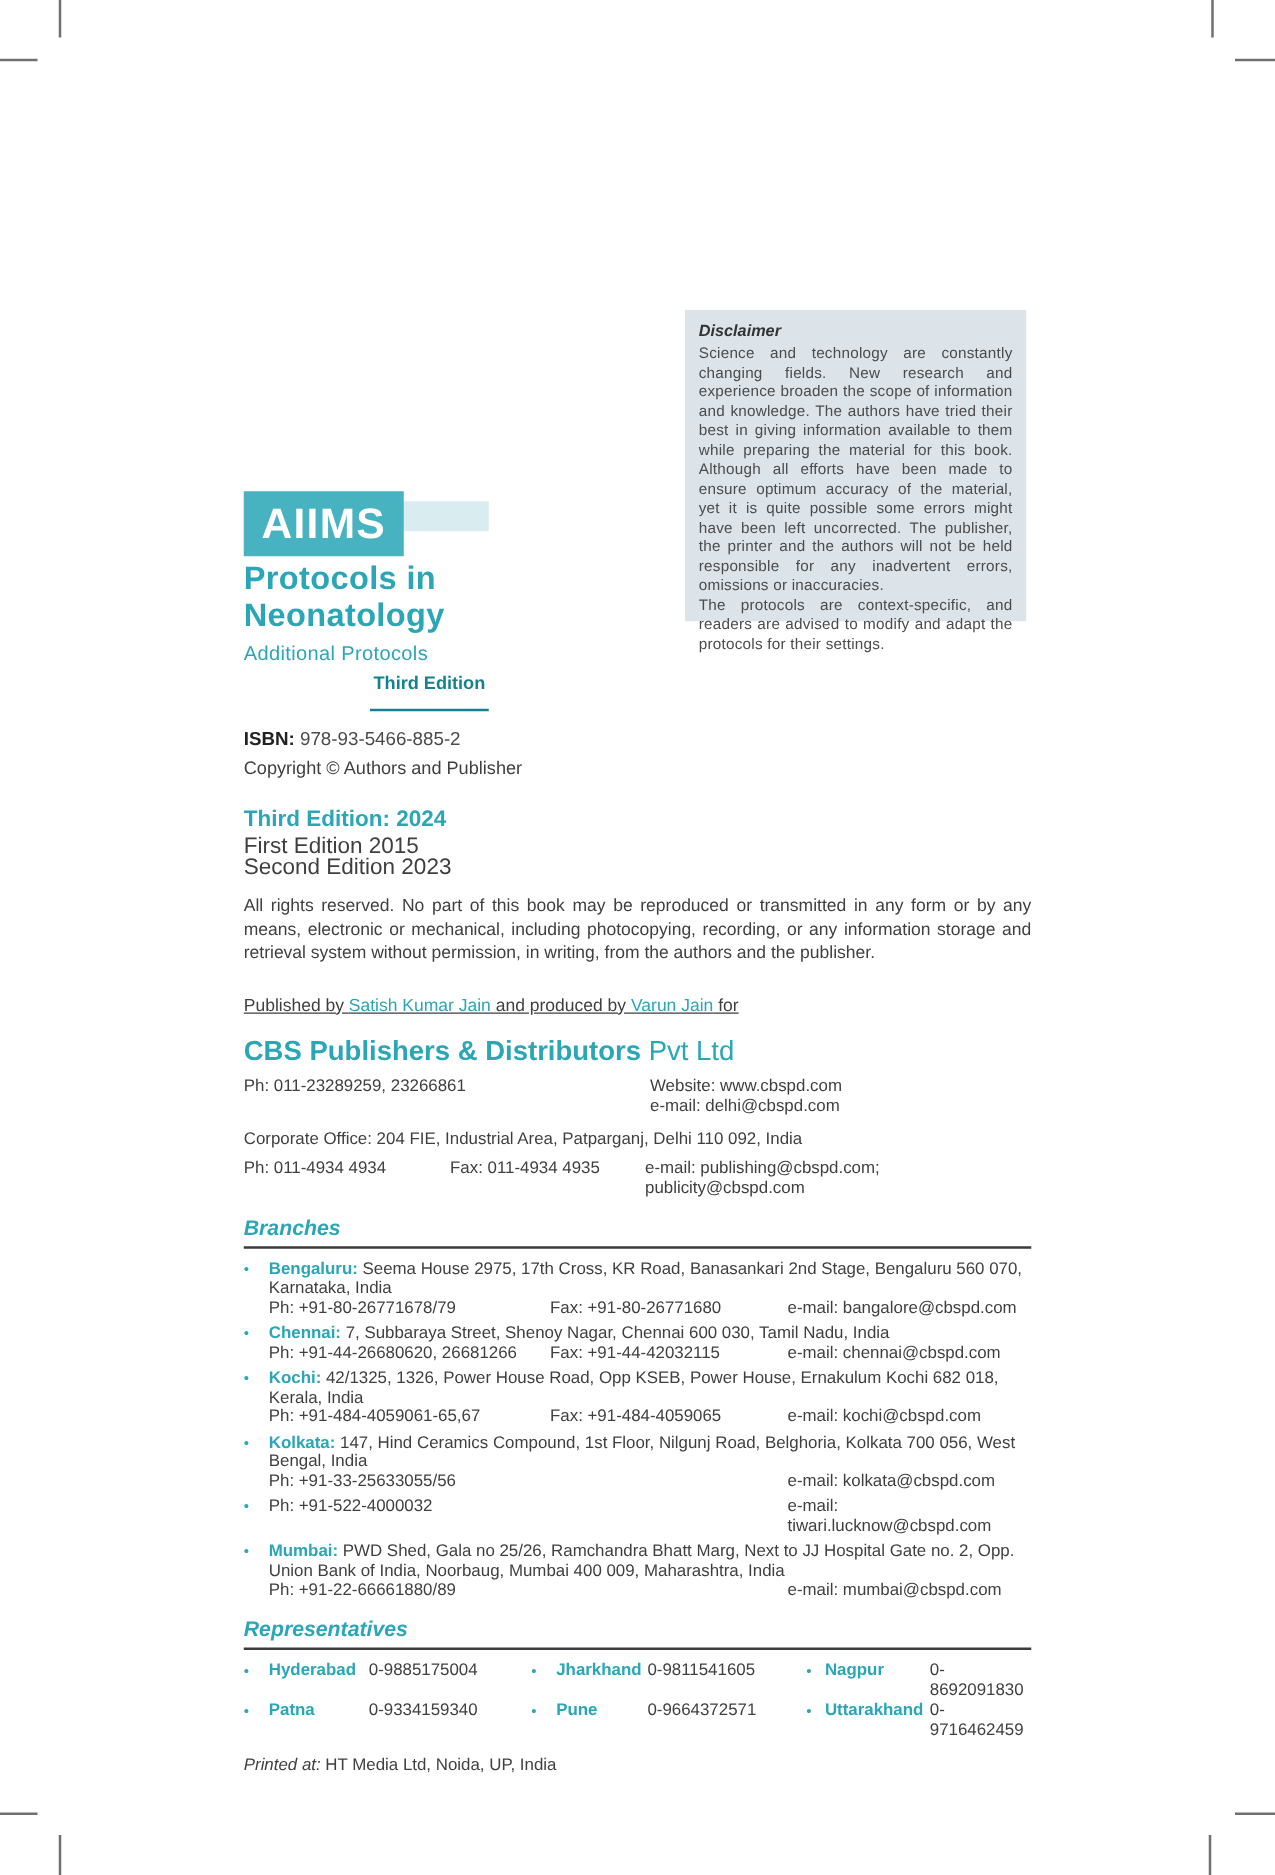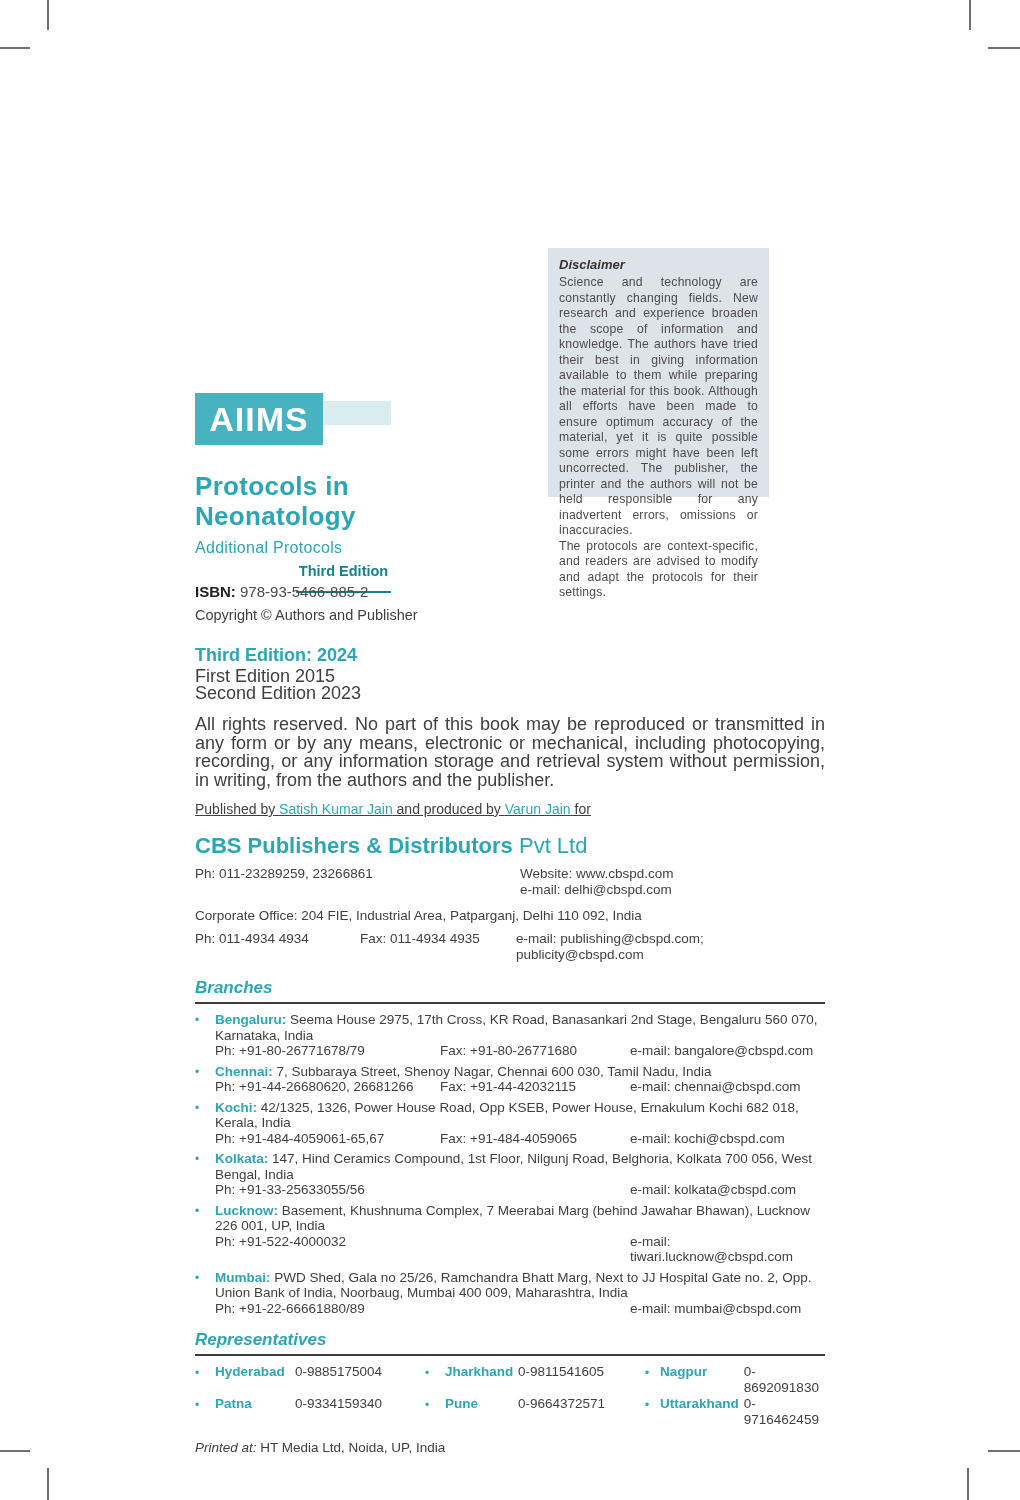--- a/index.html
+++ b/index.html
@@ -15,49 +15,49 @@
   *{box-sizing:border-box;margin:0;padding:0;}
   html,body{background:#fff;}
   .page{
     position:relative;width:1020px;height:1500px;background:#fff;overflow:hidden;
     font-family:"Liberation Sans",sans-serif;color:var(--text);
   }
   
   .crop{position:absolute;background:var(--crop);}
   
   .disclaimer{
-    position:absolute;left:548px;top:248px;width:221px;height:249px;
+    position:absolute;left:548px;top:248px;width:273px;height:249px;
     background:var(--disclaimer-bg);padding:9px 11px;color:#4B4B4B;
   }
   .disclaimer .d-title{font-size:13px;font-weight:bold;font-style:italic;color:#333;margin-bottom:3px;}
   .disclaimer p{font-size:12.2px;line-height:15.5px;text-align:justify;letter-spacing:.2px;}
   
   .logo{position:absolute;left:195px;top:393px;width:196px;}
   .logo-band{position:absolute;left:112px;top:8px;width:84px;height:24px;background:var(--logo-band);}
   .aiims-badge{
     position:relative;width:128px;height:52px;background:var(--logo-teal);
     display:flex;align-items:center;justify-content:center;
     color:#fff;font-size:34px;font-weight:bold;letter-spacing:1px;
   }
-  .logo-title{font-size:26px;font-weight:bold;color:var(--accent);line-height:30px;margin-top:26px;letter-spacing:.3px;}
+  .logo-title{font-size:26px;font-weight:bold;color:var(--accent);line-height:30px;margin-top:2px;letter-spacing:.3px;}
   .logo-sub{font-size:16px;color:var(--accent);margin-top:8px;letter-spacing:.3px;}
   .logo-ed{
     width:95px;margin-left:auto;margin-top:6px;text-align:center;
     font-size:14.5px;font-weight:bold;color:var(--accent-dark);
     border-bottom:2px solid var(--accent-dark);padding-bottom:12px;
   }
   
   .main{position:absolute;left:195px;top:582px;width:630px;font-size:13.5px;}
   .isbn-line{font-size:15px;line-height:19px;margin-bottom:5px;}
   .isbn-line .lbl{font-weight:bold;color:#222;}
   .isbn-line .val{color:#4a4a4a;}
   .copyright{font-size:14.5px;line-height:18px;margin-bottom:22px;}
   .ed-current{font-size:18px;line-height:19px;font-weight:bold;color:var(--accent);margin-bottom:3px;}
   .ed-line{font-size:18px;line-height:17px;}
-  .rights{font-size:18px;line-height:18.5px;text-align:justify;margin-top:13px;margin-bottom:11px;}
+  .rights{font-size:14px;line-height:18.5px;text-align:justify;margin-top:13px;margin-bottom:24px;}
   .published{font-size:14px;line-height:18px;margin-bottom:15px;text-decoration:underline;}
   .teal-name{color:var(--accent);}
   .cbs{font-size:22px;line-height:26px;color:var(--accent);margin-bottom:7px;}
   .cbs .b{font-weight:bold;}
   .addr{line-height:16px;margin-bottom:1px;}
   .contact-flex{display:flex;line-height:16px;margin-bottom:10px;}
   .contact-flex .ph{flex:0 0 325px;}
   .corp{line-height:16px;margin-bottom:7px;margin-top:6px;}
   .corp-row{display:grid;grid-template-columns:165px 156px auto;line-height:16px;margin-bottom:15px;}
   .sec-head{
@@ -197,21 +197,20 @@
           <span>Ph: +91-33-25633055/56</span>
           <span></span>
           <span>e-mail: kolkata@cbspd.com</span>
         </div>
       </div>
     </div>
 
     <div class="branch">
       <span class="bullet">•</span>
       <div class="branch-body">
-        <div><span class="city">Lucknow:</span><span> Basement, Khushnuma Complex, 7 Meerabai Marg (behind Jawahar Bhawan), Lucknow 226 001, UP, India</span></div>
         <div class="branch-contacts">
           <span>Ph: +91-522-4000032</span>
           <span></span>
           <span>e-mail: tiwari.lucknow@cbspd.com</span>
         </div>
       </div>
     </div>
 
     <div class="branch">
       <span class="bullet">•</span>

